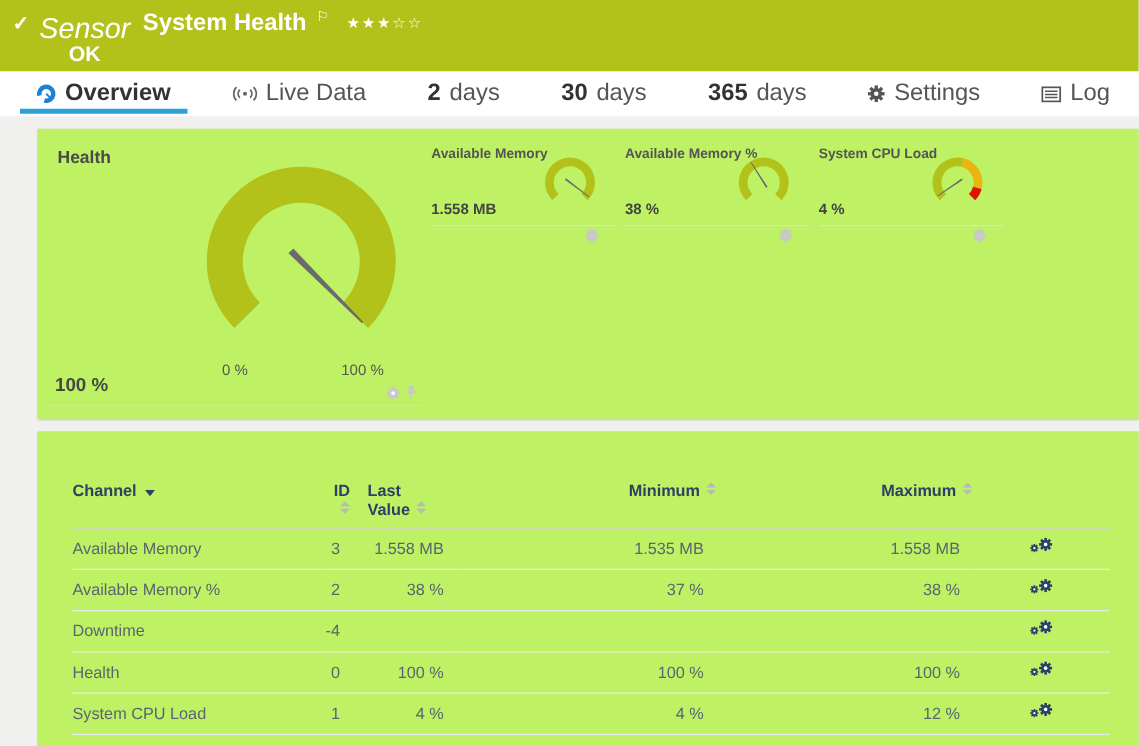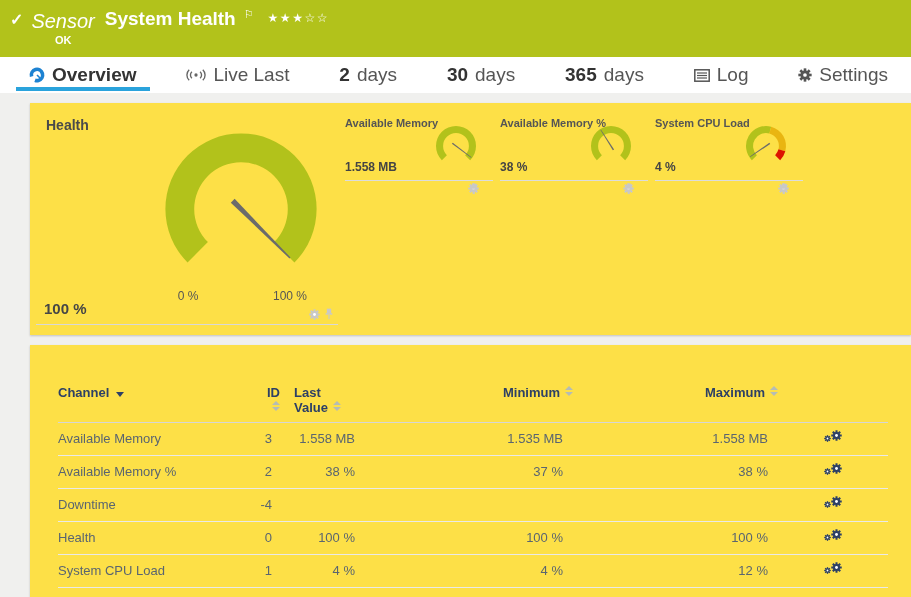--- a/index.html
+++ b/index.html
@@ -3,39 +3,39 @@
 <meta charset="utf-8">
 <style>
   html,body{margin:0;padding:0;}
   .screen{position:relative;width:911px;height:597px;overflow:hidden;background:#f0f0ee;
           font-family:"Liberation Sans",sans-serif;}
 
   
   .topbar{height:57px;background:var(--green,#b2c21b);position:relative;
           display:flex;align-items:flex-start;padding:9px 0 0 10px;gap:8px;color:#fff;box-sizing:border-box;}
   .check{font-size:16px;font-weight:bold;line-height:1;margin-top:3px;}
-  .kind{font-style:italic;font-size:20px;line-height:1.2;}
+  .kind{font-style:italic;font-size:23px;line-height:1.2;}
   .title{font-weight:bold;font-size:19px;line-height:1.1;margin-left:2px;}
   .flagic{font-size:11px;line-height:1;margin-top:0;}
   .stars{font-size:12px;letter-spacing:1.5px;margin-left:6px;margin-top:2px;}
-  .status{position:absolute;left:55px;top:34px;font-size:11px;font-weight:bold;}
+  .status{position:absolute;left:55px;top:34px;font-size:17px;font-weight:bold;}
 
   
   .tabbar{height:36px;background:#fff;display:flex;justify-content:space-between;
           align-items:stretch;padding:0 10px 0 16px;}
   .tab{display:flex;align-items:center;gap:7px;position:relative;padding:0 13px;cursor:pointer;
        font-size:19px;color:#555;}
   .tab .tab-num{color:#333;font-weight:bold;}
   .tab.active{color:#333;font-weight:bold;}
   .tab.active::after{content:"";position:absolute;left:0;right:0;bottom:2px;height:4px;
        background:var(--blue,#2aa3dc);}
   .tab-icon{display:inline-flex;align-items:center;}
 
   
-  .card{background:#fde047;box-shadow:0 1px 2px rgba(0,0,0,.2);margin-left:30px;position:relative;}
+  .card{background:#bef264;box-shadow:0 1px 2px rgba(0,0,0,.2);margin-left:30px;position:relative;}
   .gauges-card{margin-top:10px;height:232px;width:881px;}
   .table-card{margin-top:10px;height:260px;width:881px;overflow:hidden;}
 
   
   .health{position:absolute;left:6px;top:8px;width:302px;height:214px;
           border-bottom:1px solid #d8d8d8;box-sizing:border-box;}
   .h-title{position:absolute;left:10px;top:6px;font-size:14px;font-weight:bold;color:#4a4a4a;}
   .health svg.big{position:absolute;left:115px;top:8px;}
   .ring{fill:var(--green,#b2c21b);}
   .needle polygon{fill:var(--needle,#6b6b6b);}
@@ -109,66 +109,66 @@
             <g stroke="#666" stroke-width="1.5" fill="none">
               <path d="M6.5,3.5 A4.6,4.6 0 0 0 6.5,10.5"></path>
               <path d="M3.5,1.2 A8,8 0 0 0 3.5,12.8"></path>
               <path d="M15.5,3.5 A4.6,4.6 0 0 1 15.5,10.5"></path>
               <path d="M18.5,1.2 A8,8 0 0 1 18.5,12.8"></path>
             </g>
             <circle cx="11" cy="7" r="1.8" fill="#666"></circle>
           </svg>
         </span>
 
-    <span class="tab-label">Live Last</span>
+    <span class="tab-label">Live Data</span>
   </div>
       <div class="tab">
 
     <b class="tab-num">2</b>
     <span class="tab-label">days</span>
   </div>
       <div class="tab">
 
     <b class="tab-num">30</b>
     <span class="tab-label">days</span>
   </div>
       <div class="tab">
 
     <b class="tab-num">365</b>
     <span class="tab-label">days</span>
-  </div>
-      <div class="tab">
-    <span class="tab-icon">
-          <svg width="16" height="13" viewBox="0 0 16 13">
-            <rect x="0.8" y="0.8" width="14.4" height="11.4" fill="none" stroke="#555" stroke-width="1.5"></rect>
-            <g stroke="#555" stroke-width="1.2">
-              <line x1="3" y1="4" x2="13" y2="4"></line>
-              <line x1="3" y1="6.5" x2="13" y2="6.5"></line>
-              <line x1="3" y1="9" x2="13" y2="9"></line>
-            </g>
-          </svg>
-        </span>
-
-    <span class="tab-label">Log</span>
   </div>
       <div class="tab">
     <span class="tab-icon">
           <svg width="14" height="14" viewBox="0 0 16 16">
             <g transform="translate(8,8)" fill="#555">
               <rect x="-1.5" y="-7.6" width="3" height="15.2"></rect>
               <rect x="-1.5" y="-7.6" width="3" height="15.2" transform="rotate(45)"></rect>
               <rect x="-1.5" y="-7.6" width="3" height="15.2" transform="rotate(90)"></rect>
               <rect x="-1.5" y="-7.6" width="3" height="15.2" transform="rotate(135)"></rect>
               <circle r="5.2"></circle>
               <circle r="2.1" fill="#fff"></circle>
             </g>
           </svg>
         </span>
 
     <span class="tab-label">Settings</span>
+  </div>
+      <div class="tab">
+    <span class="tab-icon">
+          <svg width="16" height="13" viewBox="0 0 16 13">
+            <rect x="0.8" y="0.8" width="14.4" height="11.4" fill="none" stroke="#555" stroke-width="1.5"></rect>
+            <g stroke="#555" stroke-width="1.2">
+              <line x1="3" y1="4" x2="13" y2="4"></line>
+              <line x1="3" y1="6.5" x2="13" y2="6.5"></line>
+              <line x1="3" y1="9" x2="13" y2="9"></line>
+            </g>
+          </svg>
+        </span>
+
+    <span class="tab-label">Log</span>
   </div>
     </nav>
 
   <main class="content">
 
     <section class="card gauges-card">
       <div class="health">
         <div class="h-title">Health</div>
         <svg class="big" width="180" height="180" viewBox="0 0 200 200">
           <path class="ring" d="M40.6,159.4 A84,84 0 1 1 159.4,159.4 L136.8,136.8 A52,52 0 1 0 63.2,136.8 Z"></path>

